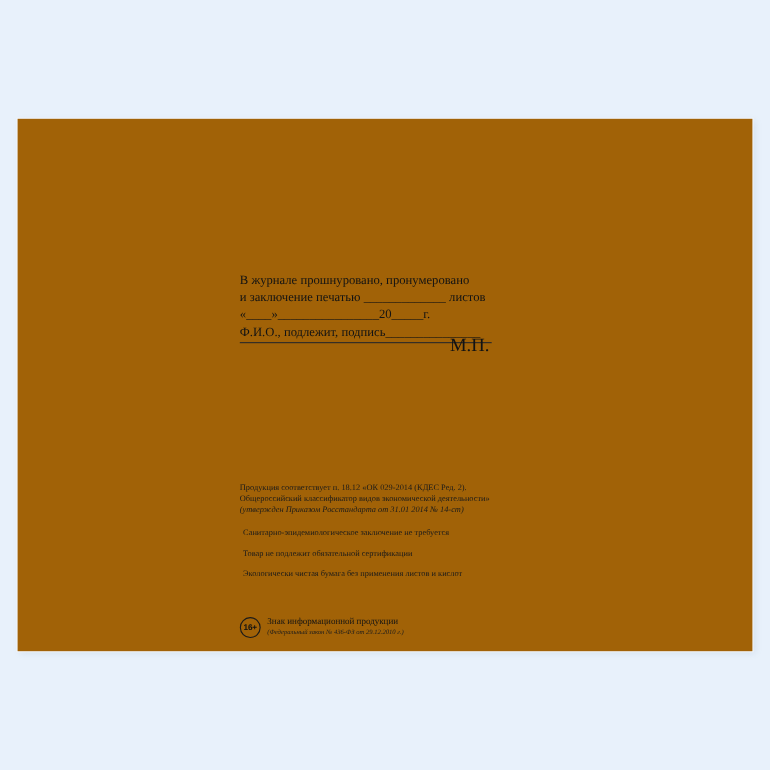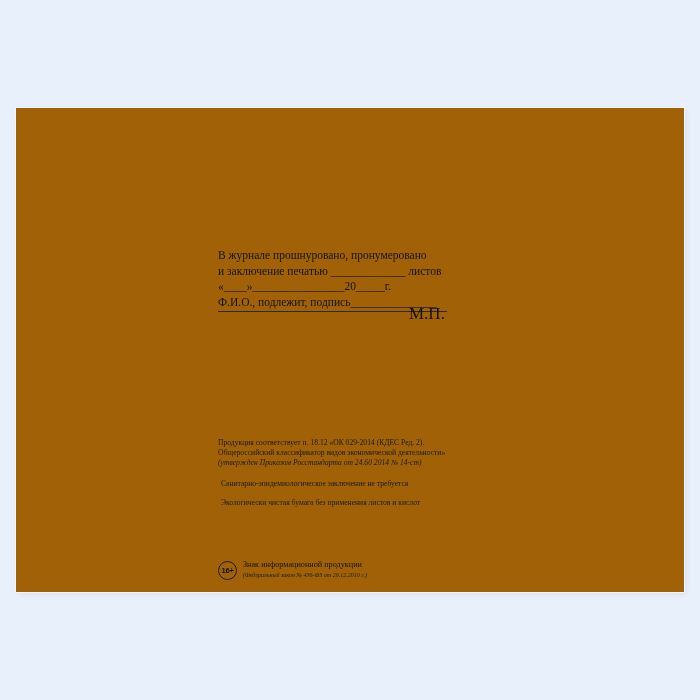--- a/index.html
+++ b/index.html
@@ -144,23 +144,24 @@
         <div class="line l4">Ф.И.О., подлежит, подпись_______________</div>
         <div class="rule"></div>
       </div>
 
       <div class="mp">М.П.</div>
 
       <div class="notes">
         <div class="n1">
           <div>Продукция соответствует п. 18.12 «ОК 029-2014 (КДЕС Ред. 2).</div>
           <div>Общероссийский классификатор видов экономической деятельности»</div>
-          <div class="it">(утвержден Приказом Росстандарта от 24.60 2014 № 14-ст)</div>
+          <div class="it">(утвержден Приказом Росстандарта от 31.01 2014 № 14-ст)</div>
         </div>
         <div class="spaced">Санитарно-эпидемиологическое заключение не требуется</div>
+        <div class="spaced2">Товар не подлежит обязательной сертификации</div>
         <div class="spaced3">Экологически чистая бумага без применения листов и кислот</div>
       </div>
 
       <div class="agemark">
         <div class="age-circle">16+</div>
         <div class="age-text">
           <div class="t1">Знак информационной продукции</div>
           <div class="t2">(Федеральный закон № 436-ФЗ от 29.12.2010 г.)</div>
         </div>
       </div>

